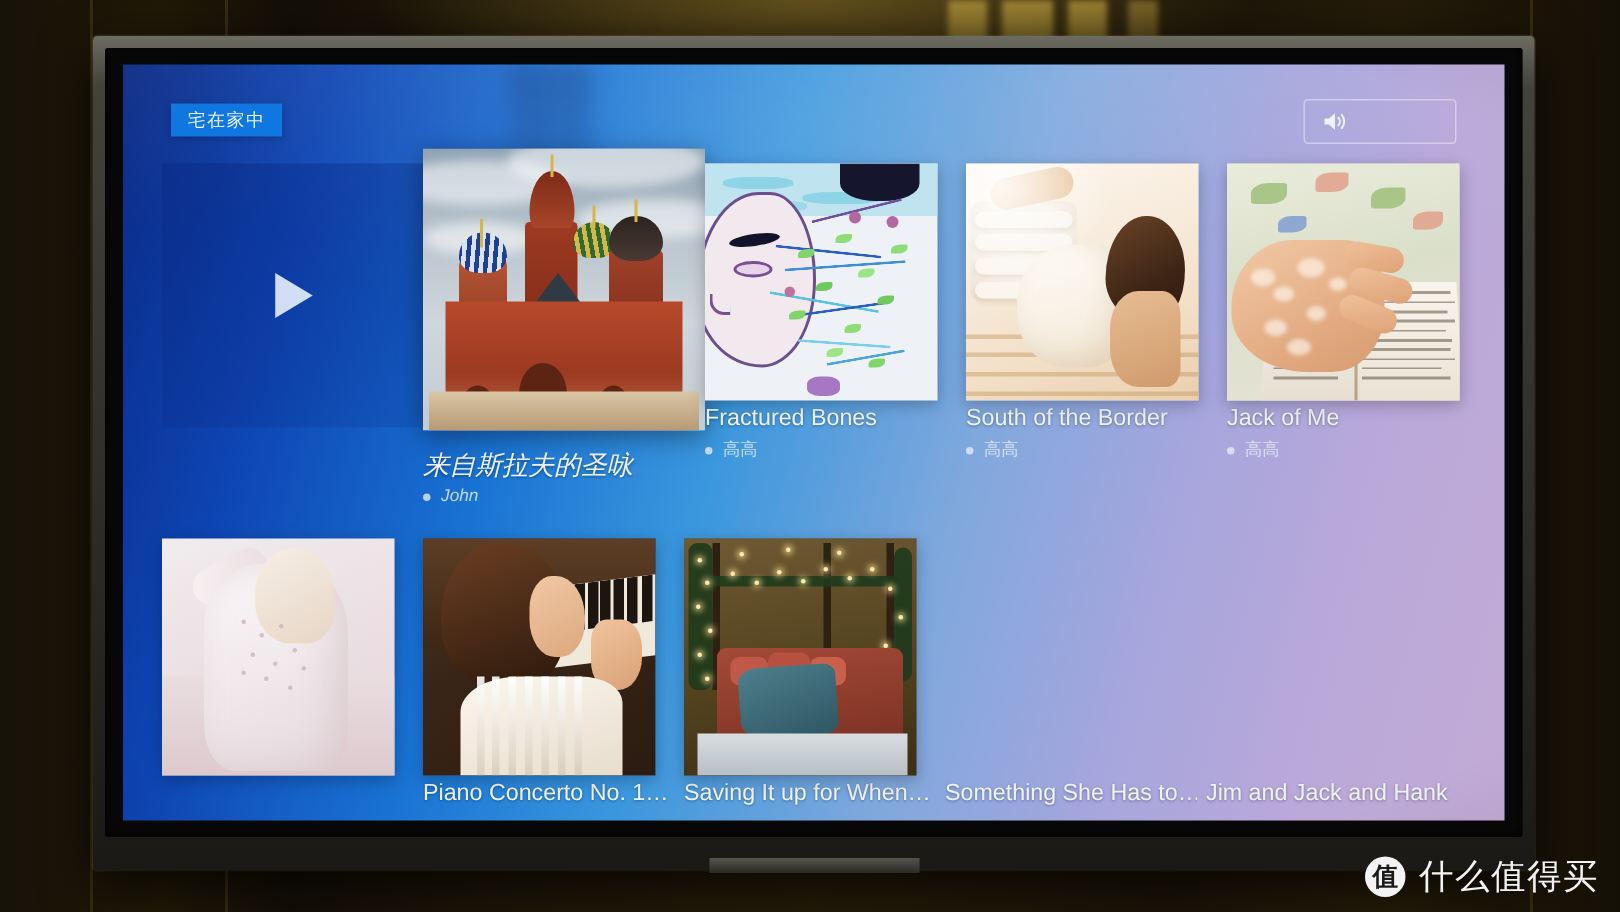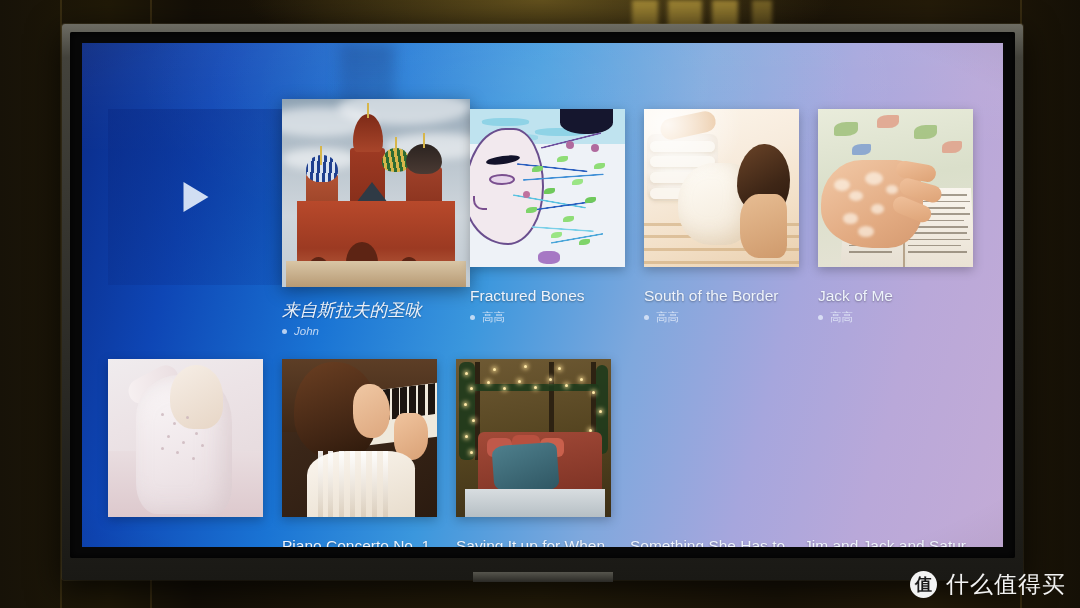--- a/index.html
+++ b/index.html
@@ -74,21 +74,21 @@
 
   
   .cell.featured { width:190px;font-style:italic; }
   .cell.featured .art { width:188px; height:188px; margin-top:-10px;
                         box-shadow:0 4px 16px rgba(0,0,0,.38); }
 
   .art { width:155px; height:158px; position:relative; overflow:hidden;
          box-shadow:0 3px 10px rgba(0,0,0,.25); }
   .row2 .art { width:155px; height:158px; }
 
-  .meta { margin-top:20px; padding-right:8px; }
+  .meta { margin-top:3px; padding-right:8px; }
   .cell.featured .meta { margin-top:14px; }
   .title { color:#eef3fb; font-size:15.5px; line-height:18px; white-space:nowrap;
            overflow:hidden; text-shadow:0 1px 2px rgba(0,0,0,.35); }
   .title.cjk { font-size:17px; }
   .title.big { font-size:17.5px; }
   .sub { margin-top:6px; display:flex; align-items:center; gap:7px; }
   .dot { width:5px; height:5px; border-radius:50%; background:rgba(228,236,250,.78); flex:0 0 auto; }
   .sub-text { color:rgba(230,238,250,.80); font-size:11.5px; line-height:13px; white-space:nowrap; }
   .count { color:rgba(224,233,250,.80); font-size:11.5px; margin-top:6px; }
   .shuffle-title { color:#eef3fb; font-size:17px; }
@@ -236,20 +236,32 @@
   <div class="wall-beam" style="left:752px; width:20px; opacity:.7;"></div>
   <div class="wall-panel" style="left:60px;"></div>
   <div class="wall-panel" style="left:150px;"></div>
   <div class="wall-panel" style="left:1020px;"></div>
 
   <div id="tv">
     <div id="tv-inner">
 
       <div id="screen">
 
+        <div id="topbar">
+          <div id="home-badge">宅在家中</div>
+          <div id="volume-box">
+            <span>
+              <svg width="17" height="14" viewBox="0 0 17 14">
+                <path d="M1 5 h3 L8 1.5 v11 L4 9 H1 z" fill="#eef3fb"></path>
+                <path d="M10.3 4.4 a4 4 0 0 1 0 5.2" stroke="#eef3fb" stroke-width="1.3" fill="none" stroke-linecap="round"></path>
+                <path d="M12.5 2.6 a6.8 6.8 0 0 1 0 8.8" stroke="#eef3fb" stroke-width="1.3" fill="none" stroke-linecap="round"></path>
+              </svg>
+            </span>
+          </div>
+        </div>
 
         <div id="content">
 
           <div class="row" id="row1">
 
             <div class="cell">
               <div class="shuffle-tile">
                 <div class="play"></div>
               </div>
             </div>
@@ -513,21 +525,21 @@
               <div class="art" style="visibility:hidden;"></div>
               <div class="meta">
                 <div class="title">Something She Has to…</div>
 
               </div>
             </div>
 
             <div class="cell">
               <div class="art" style="visibility:hidden;"></div>
               <div class="meta">
-                <div class="title">Jim and Jack and Satur</div>
+                <div class="title">Jim and Jack and Hank</div>
 
               </div>
             </div>
 
           </div>
 
         </div>
       </div>
     </div>
     <div id="tv-brand"></div>

